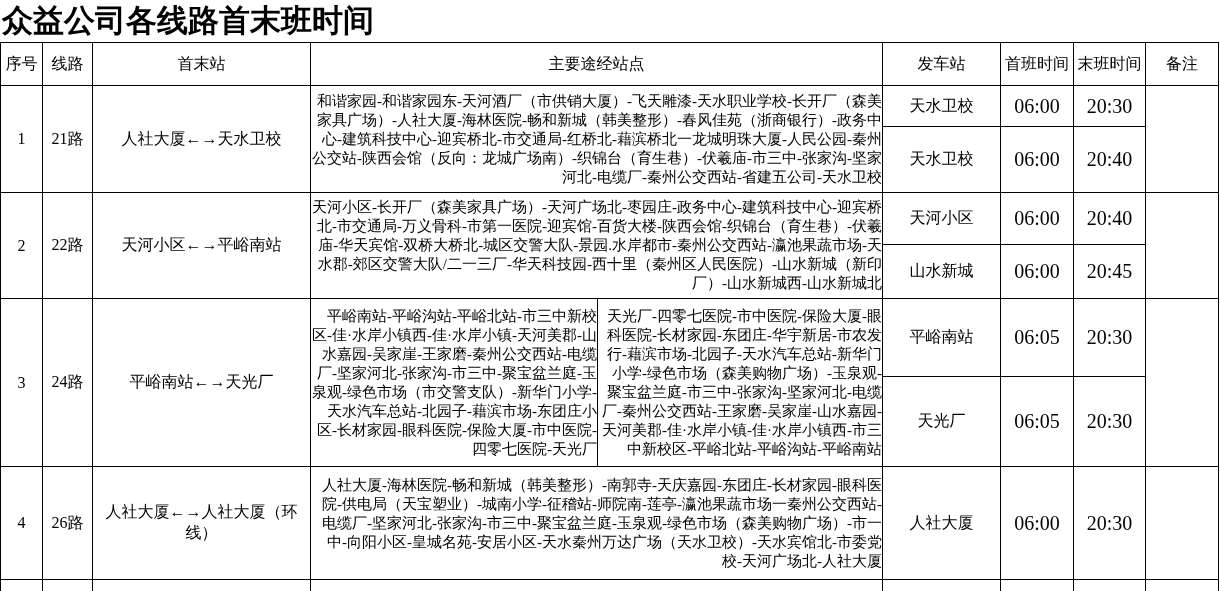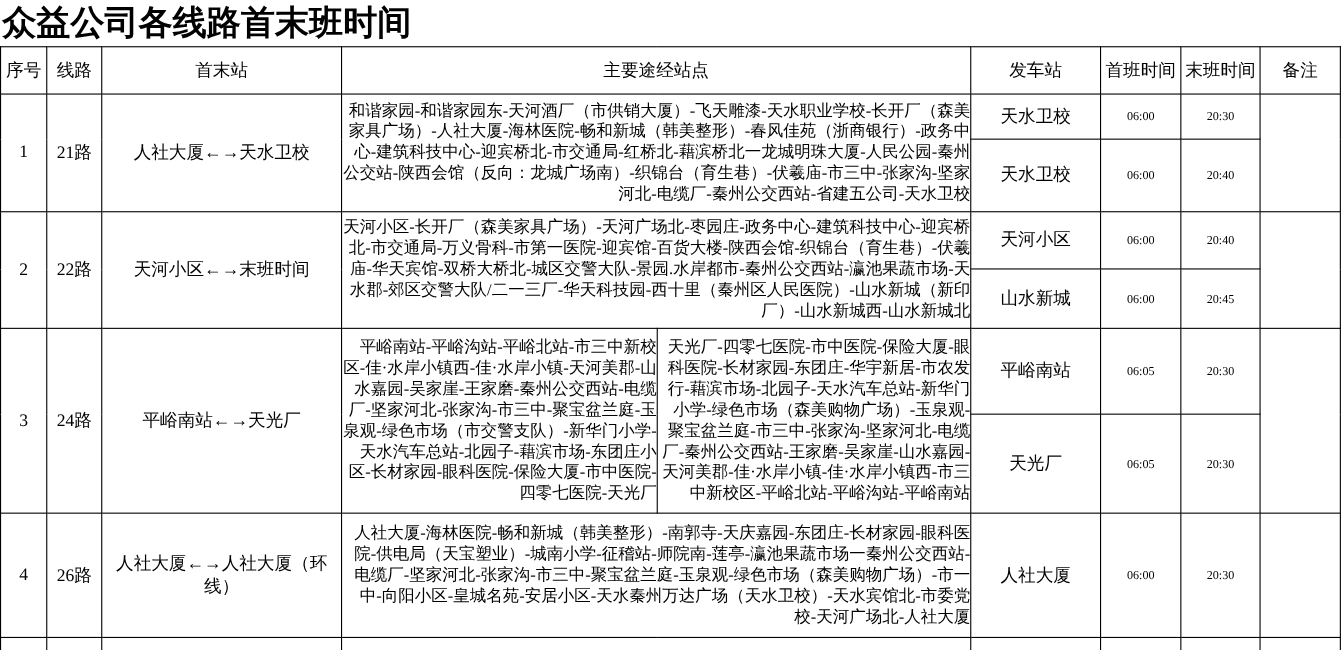--- a/index.html
+++ b/index.html
@@ -32,21 +32,21 @@
   }
   th { font-size:16px; font-weight:normal; text-align:center; background:#fff; }
   td.center { text-align:center; font-size:16px; }
   td.stops {
     font-size:15px;
     line-height:19px;
     padding:2px 5px;
     text-align:right;
     word-break:break-all;
   }
-  td.time { text-align:center; font-size:11px; }
+  td.time { text-align:center; font-size:20px; }
   tr.h43 { height:43px; }
   tr.h41 { height:41px; }
   tr.h66 { height:66px; }
   tr.h52 { height:52px; }
   tr.h54 { height:54px; }
   tr.h78 { height:78px; }
   tr.h90 { height:90px; }
   tr.h113 { height:113px; }
   tr.h20 { height:20px; }
 </style>
@@ -93,21 +93,21 @@
     </tr>
     <tr class="h66">
       <td class="center">天水卫校</td>
       <td class="time">06:00</td>
       <td class="time">20:40</td>
     </tr>
 
     <tr class="h52">
       <td class="center" rowspan="2">2</td>
       <td class="center" rowspan="2">22路</td>
-      <td class="center" rowspan="2">天河小区←→末班时间</td>
+      <td class="center" rowspan="2">天河小区←→平峪南站</td>
       <td class="stops" rowspan="2" colspan="2">天河小区-长开厂（森美家具广场）-天河广场北-枣园庄-政务中心-建筑科技中心-迎宾桥北-市交通局-万义骨科-市第一医院-迎宾馆-百货大楼-陕西会馆-织锦台（育生巷）-伏羲庙-华天宾馆-双桥大桥北-城区交警大队-景园.水岸都市-秦州公交西站-瀛池果蔬市场-天水郡-郊区交警大队/二一三厂-华天科技园-西十里（秦州区人民医院）-山水新城（新印厂）-山水新城西-山水新城北</td>
       <td class="center">天河小区</td>
       <td class="time">06:00</td>
       <td class="time">20:40</td>
       <td class="center" rowspan="2"></td>
     </tr>
     <tr class="h54">
       <td class="center">山水新城</td>
       <td class="time">06:00</td>
       <td class="time">20:45</td>

